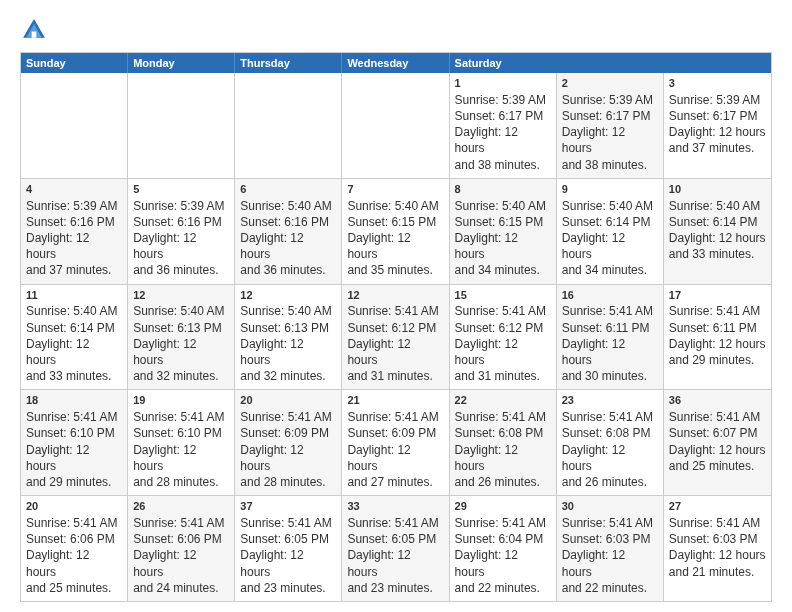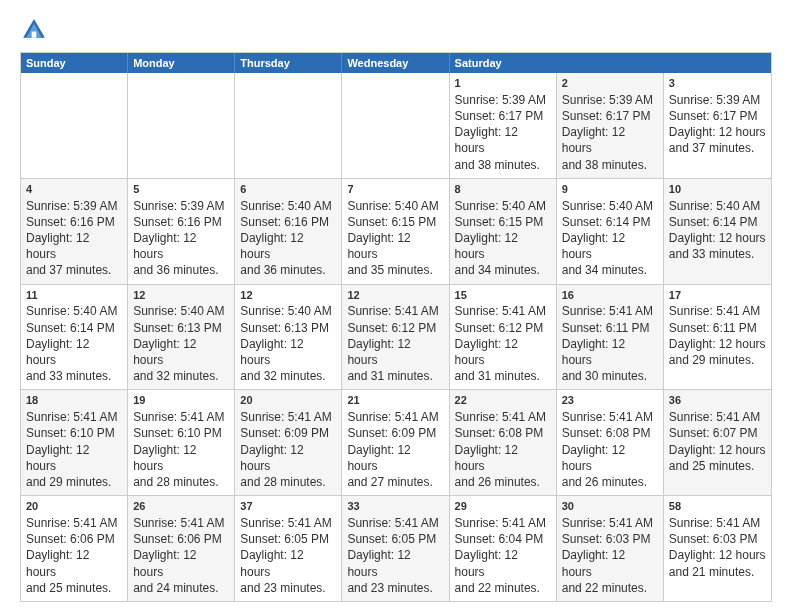--- a/index.html
+++ b/index.html
@@ -272,20 +272,20 @@
 Daylight: 12 hours
 and 23 minutes.</span></div>
           <div class="cal-cell"><span class="day-num">29</span><span class="cell-text" style="white-space: pre-line;">Sunrise: 5:41 AM
 Sunset: 6:04 PM
 Daylight: 12 hours
 and 22 minutes.</span></div>
           <div class="cal-cell shaded"><span class="day-num">30</span><span class="cell-text" style="white-space: pre-line;">Sunrise: 5:41 AM
 Sunset: 6:03 PM
 Daylight: 12 hours
 and 22 minutes.</span></div>
-          <div class="cal-cell"><span class="day-num">58</span><span class="cell-text" style="white-space: pre-line;">Sunrise: 5:41 AM
+          <div class="cal-cell"><span class="day-num">27</span><span class="cell-text" style="white-space: pre-line;">Sunrise: 5:41 AM
 Sunset: 6:03 PM
 Daylight: 12 hours
 and 21 minutes.</span></div>
         </div>
       </div>
   </div>
 </div>
 
 </body></html>

